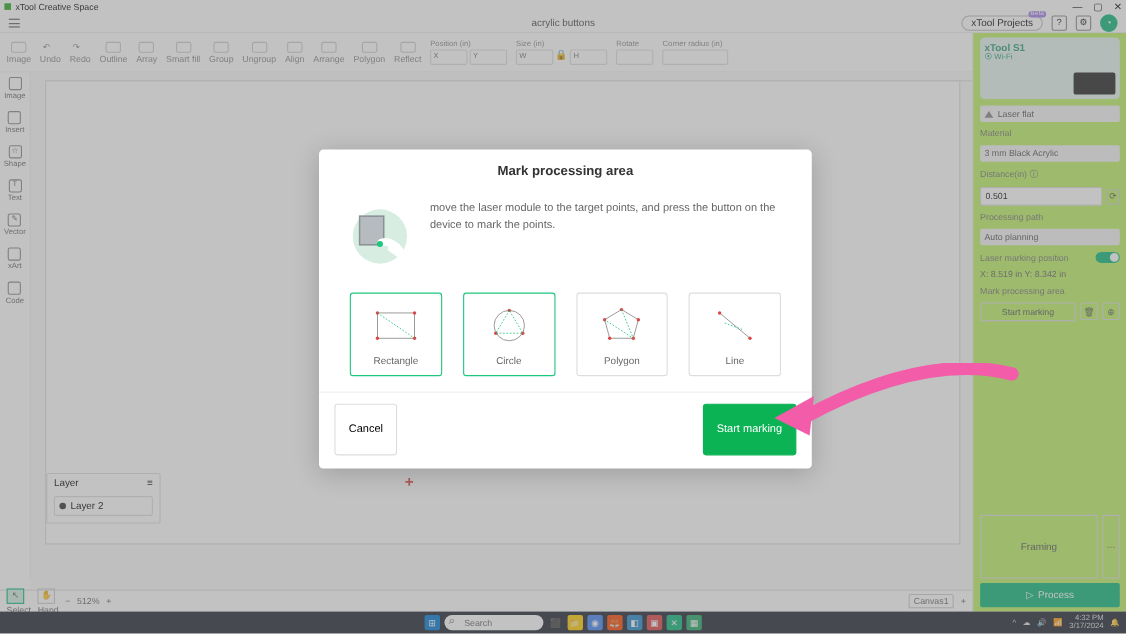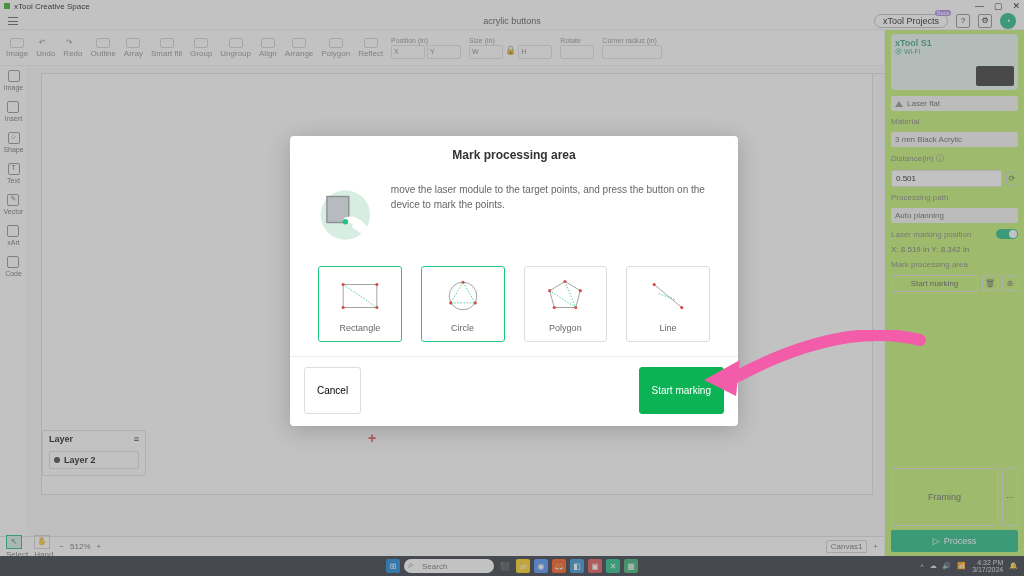--- a/index.html
+++ b/index.html
@@ -30,21 +30,21 @@
   
   .left-tools { position:absolute; top:66px; left:0; width:28px; background:#fff; display:flex; flex-direction:column; align-items:center; gap:10px; padding-top:4px; border-right:1px solid #eee; height:460px; }
   .lt-item { font-size:7px; color:#666; text-align:center; display:flex; flex-direction:column; align-items:center; gap:2px; }
   .lt-item .lic { width:12px; height:12px; border:1px solid #888; border-radius:2px; }
   
   .canvas-wrap { position:absolute; top:66px; left:28px; right:140px; bottom:40px; background:#fafafa; }
   .canvas-wrap .paper { position:absolute; top:8px; left:14px; width:830px; height:420px; background:#fff; box-shadow:0 0 0 1px #ddd; }
   .ruler-h { position:absolute; top:0; left:14px; right:0; height:8px; border-bottom:1px solid #ddd; font-size:6px; color:#aaa; }
   .crosshair { position:absolute; top:364px; left:340px; color:#d44; font-size:14px; font-weight:bold; }
   
-  .layers { position:absolute; left:42px; top:430px; width:104px; background:#fff; border:1px solid #ddd; border-radius:2px; font-size:9px;font-weight:bold; }
+  .layers { position:absolute; left:42px; top:430px; width:104px; background:#fff; border:1px solid #ddd; border-radius:2px; font-size:9px; }
   .layers .head { padding:3px 6px; display:flex; justify-content:space-between; }
   .layers .row { margin:4px 6px 6px; padding:3px 4px; border:1px solid #ddd; border-radius:2px; display:flex; align-items:center; gap:4px; }
   .layers .dot { width:6px; height:6px; background:#333; border-radius:50%; }
   
   .bottom { position:absolute; bottom:20px; left:0; right:140px; height:20px; display:flex; align-items:center; gap:6px; padding:0 6px; font-size:8px; color:#666; background:#fff; border-top:1px solid #ddd;}
   .bottom .sq { width:16px; height:14px; border:1px solid #ccc; display:flex; align-items:center; justify-content:center; font-size:8px;}
   .bottom .sel { background:#cfeee0; border-color:#0cb77a; }
   .bottom .canvas-tab { border:1px solid #ccc; border-radius:2px 2px 0 0; padding:1px 4px; }
   
   .right-panel { position:absolute; top:30px; right:0; width:140px; bottom:20px; background:#bef264; border-left:1px solid #eee; padding:4px 6px; font-size:8px; color:#555; display:flex; flex-direction:column; gap:6px; }

